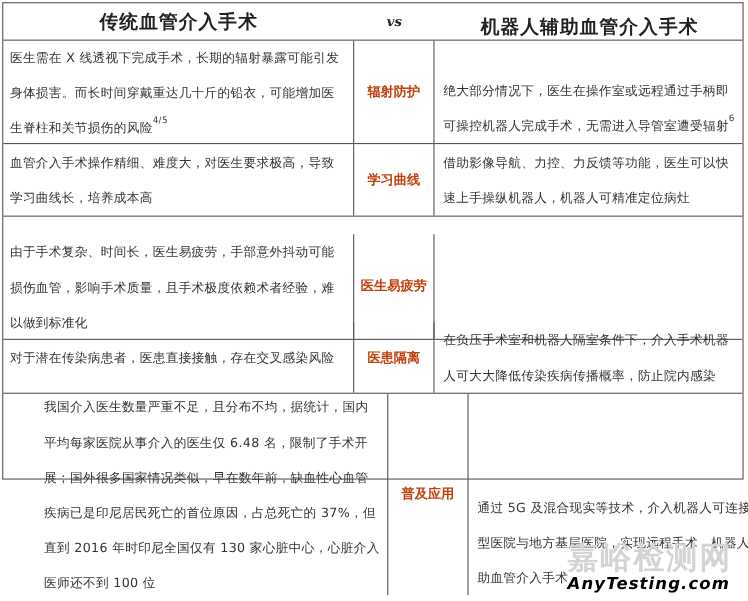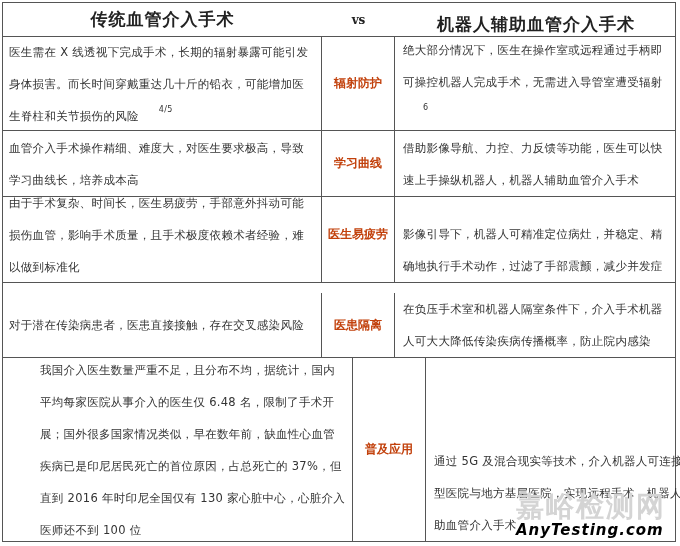--- a/index.html
+++ b/index.html
@@ -13,21 +13,21 @@
       position: relative;
       overflow: hidden;
       font-family: "DejaVu Sans", "Liberation Sans", sans-serif;
       color: #222222;
     }
     .table {
       position: absolute;
       left: 2px;
       top: 2px;
       width: 674px;
-      height: 540px;
+      height: 434px;
       border: 1px solid #555555;
       box-sizing: border-box;
       padding-left: 32px;
     }
     .row {
       position: absolute;
       left: 0;
       width: 100%;
       border-bottom: 1px solid #555555;
       box-sizing: border-box;
@@ -50,39 +50,40 @@
       font-family: "DejaVu Serif", "Liberation Serif", serif;
       font-size: 17px;
       font-weight: bold;
       color: #222222;
       letter-spacing: 1px;
     }
     .hdr-vs {
       font-family: "DejaVu Serif", "Liberation Serif", serif;
       font-size: 12px;
       font-weight: bold;
+      font-style: italic;
     }
     .hdr .c-mid { border-right: none; }
 
     .body-text {
       font-size: 11.5px;
       line-height: 32px;
       color: #333333;
       letter-spacing: 0.3px;
     }
     .cat {
       font-size: 12px;
       font-weight: bold;
       color: #c2410c;
     }
     sup {
       font-size: 8px;
       line-height: 0;
       vertical-align: 8px;
-      margin-left: 20px;
+      margin-left: 0;
     }
     .watermark {
       position: absolute;
       right: 14px;
       bottom: 8px;
       text-align: left;
       pointer-events: none;
     }
     .wm-cn {
       font-size: 28px;
@@ -131,33 +132,30 @@
   </div>
 
   <div class="row" style="top:128px; height:66px;">
     <div class="cell c-left">
       <div class="body-text">血管介入手术操作精细、难度大，对医生要求极高，导致学习曲线长，培养成本高</div>
     </div>
     <div class="cell c-mid">
       <span class="cat">学习曲线</span>
     </div>
     <div class="cell c-right">
-      <div class="body-text">借助影像导航、力控、力反馈等功能，医生可以快速上手操纵机器人，机器人辅助血管介入手术</div>
+      <div class="body-text">借助影像导航、力控、力反馈等功能，医生可以快速上手操纵机器人，机器人可精准定位病灶</div>
     </div>
   </div>
 
-  <div class="row" style="top:184px; height:96px;">
+  <div class="row" style="top:210px; height:96px;">
     <div class="cell c-left">
       <div class="body-text">由于手术复杂、时间长，医生易疲劳，手部意外抖动可能损伤血管，影响手术质量，且手术极度依赖术者经验，难以做到标准化</div>
     </div>
     <div class="cell c-mid">
       <span class="cat">医生易疲劳</span>
-    </div>
-    <div class="cell c-right">
-      <div class="body-text">影像引导下，机器人可精准定位病灶，并稳定、精确地执行手术动作，过滤了手部震颤，减少并发症</div>
     </div>
   </div>
 
   <div class="row" style="top:290px; height:65px;">
     <div class="cell c-mid">
       <span class="cat">医患隔离</span>
     </div>
     <div class="cell c-left">
       <div class="body-text">对于潜在传染病患者，医患直接接触，存在交叉感染风险</div>
     </div>

